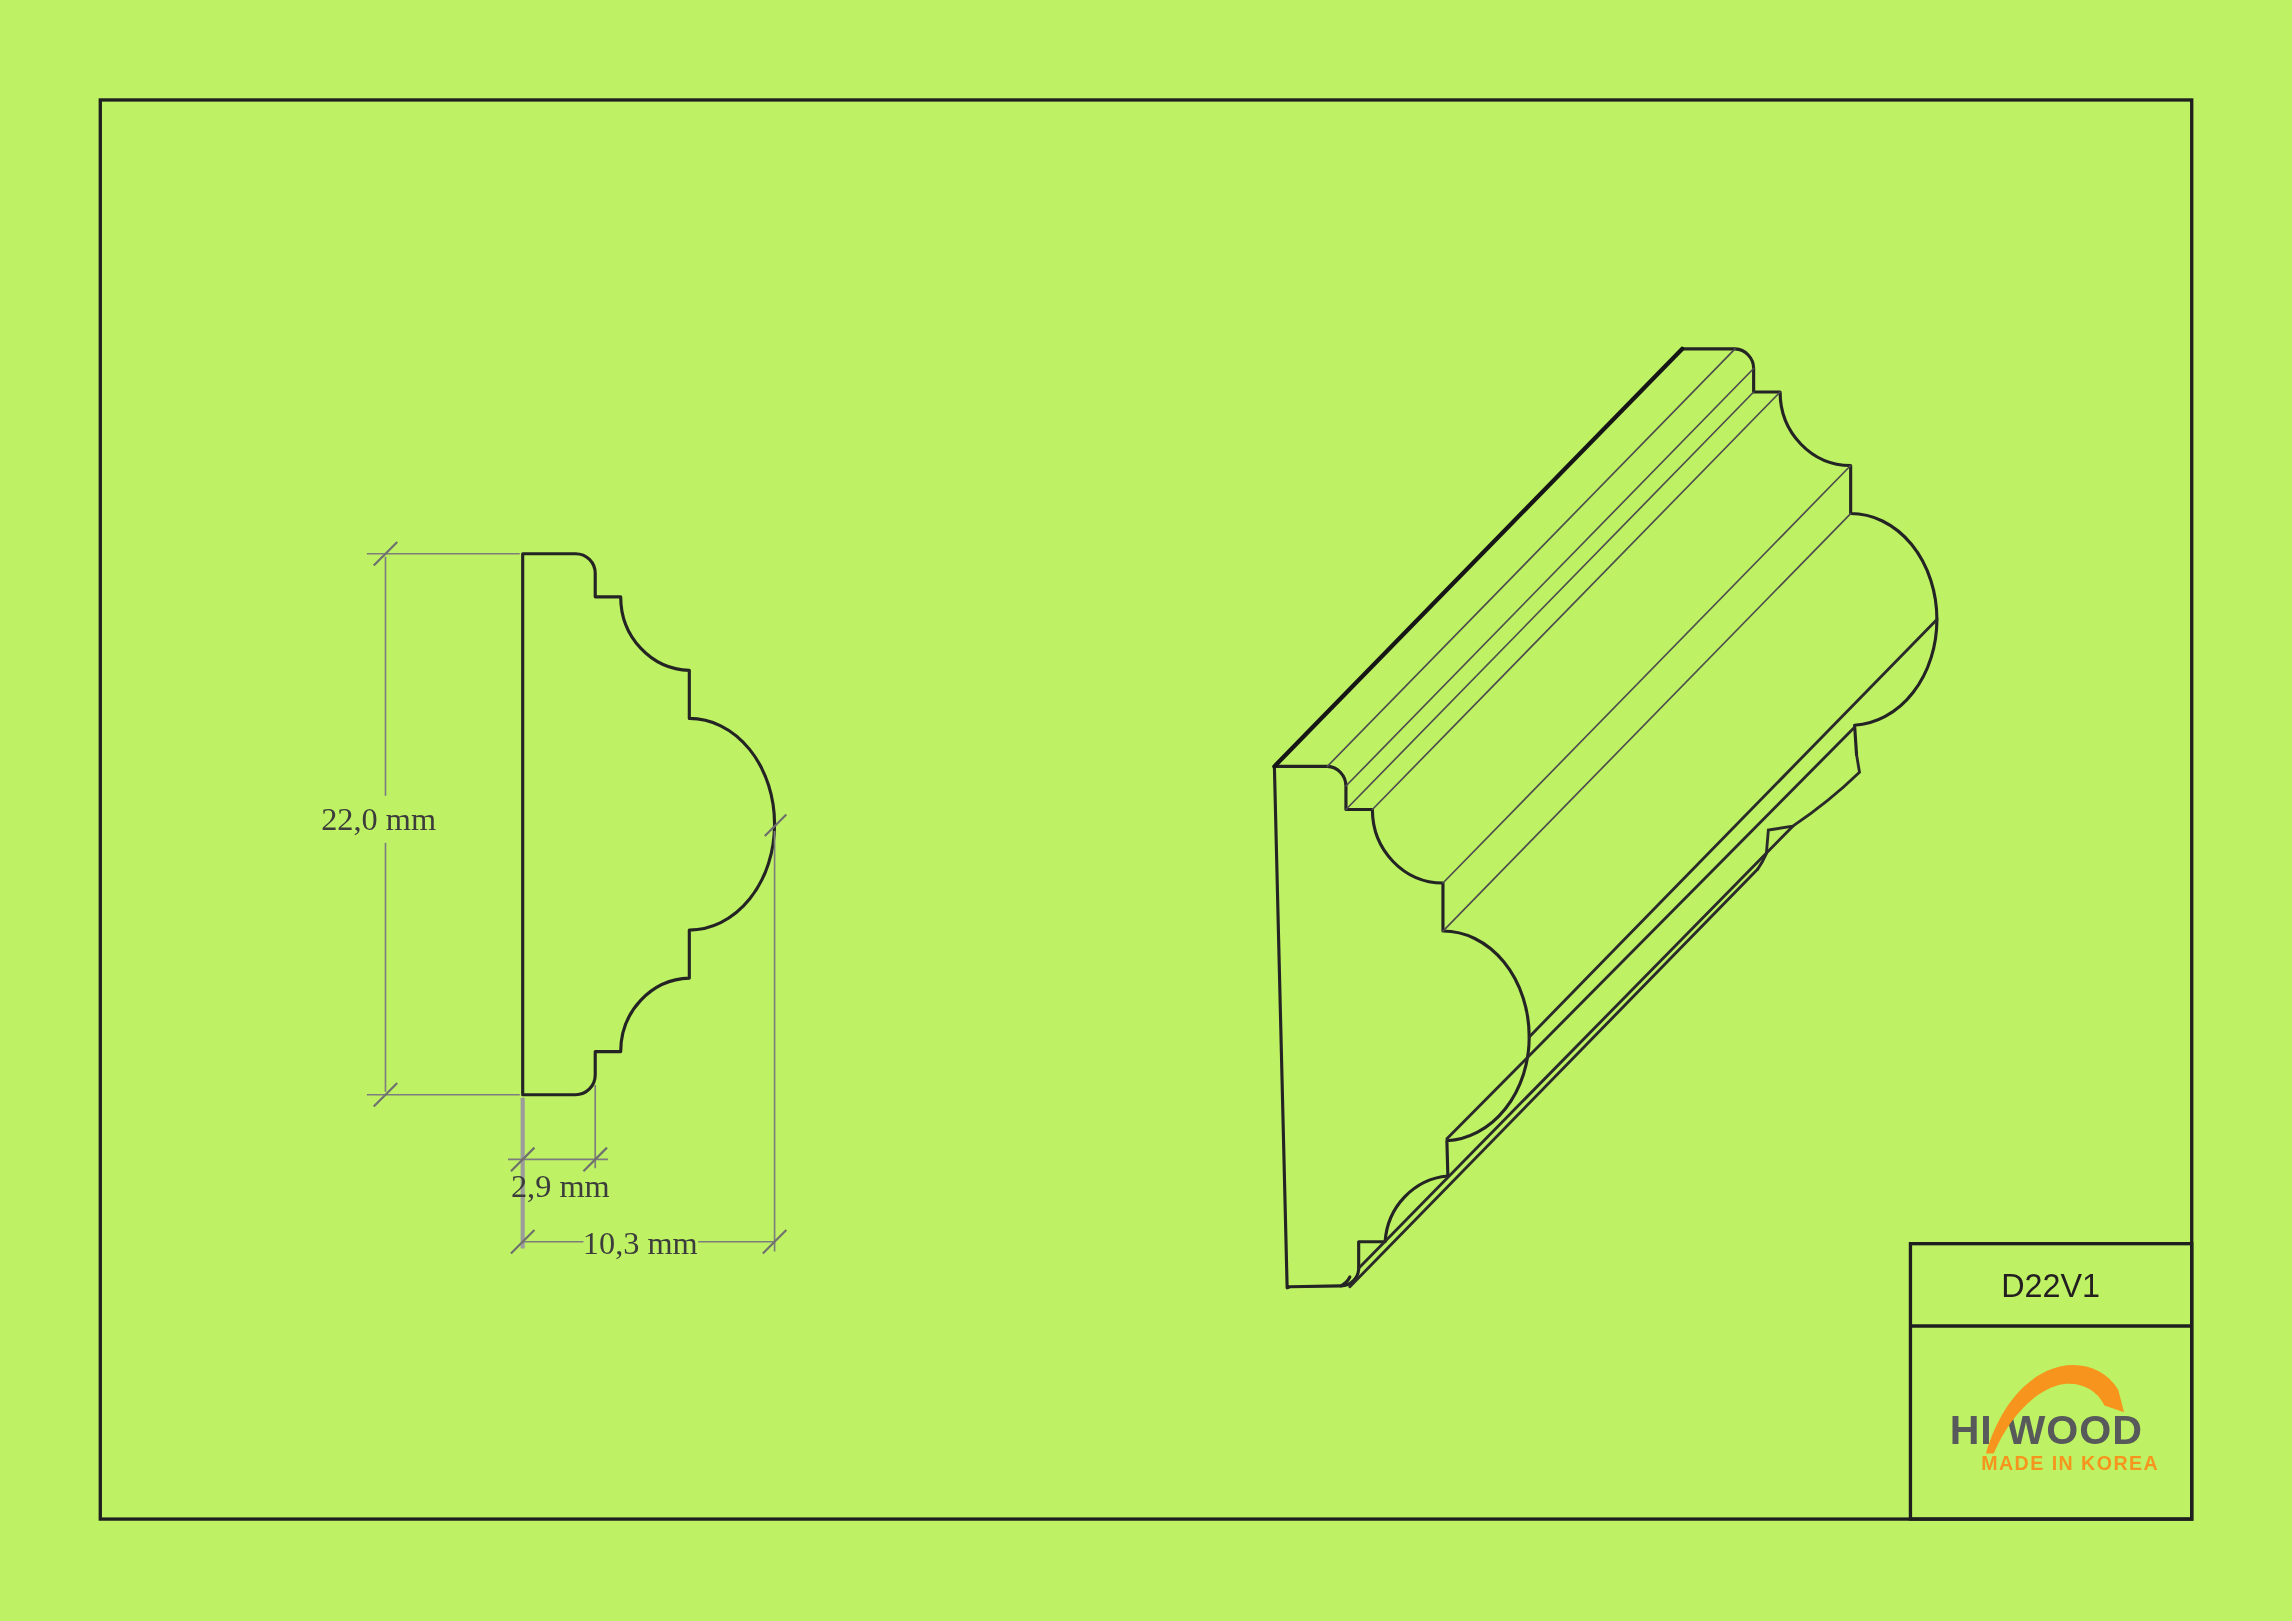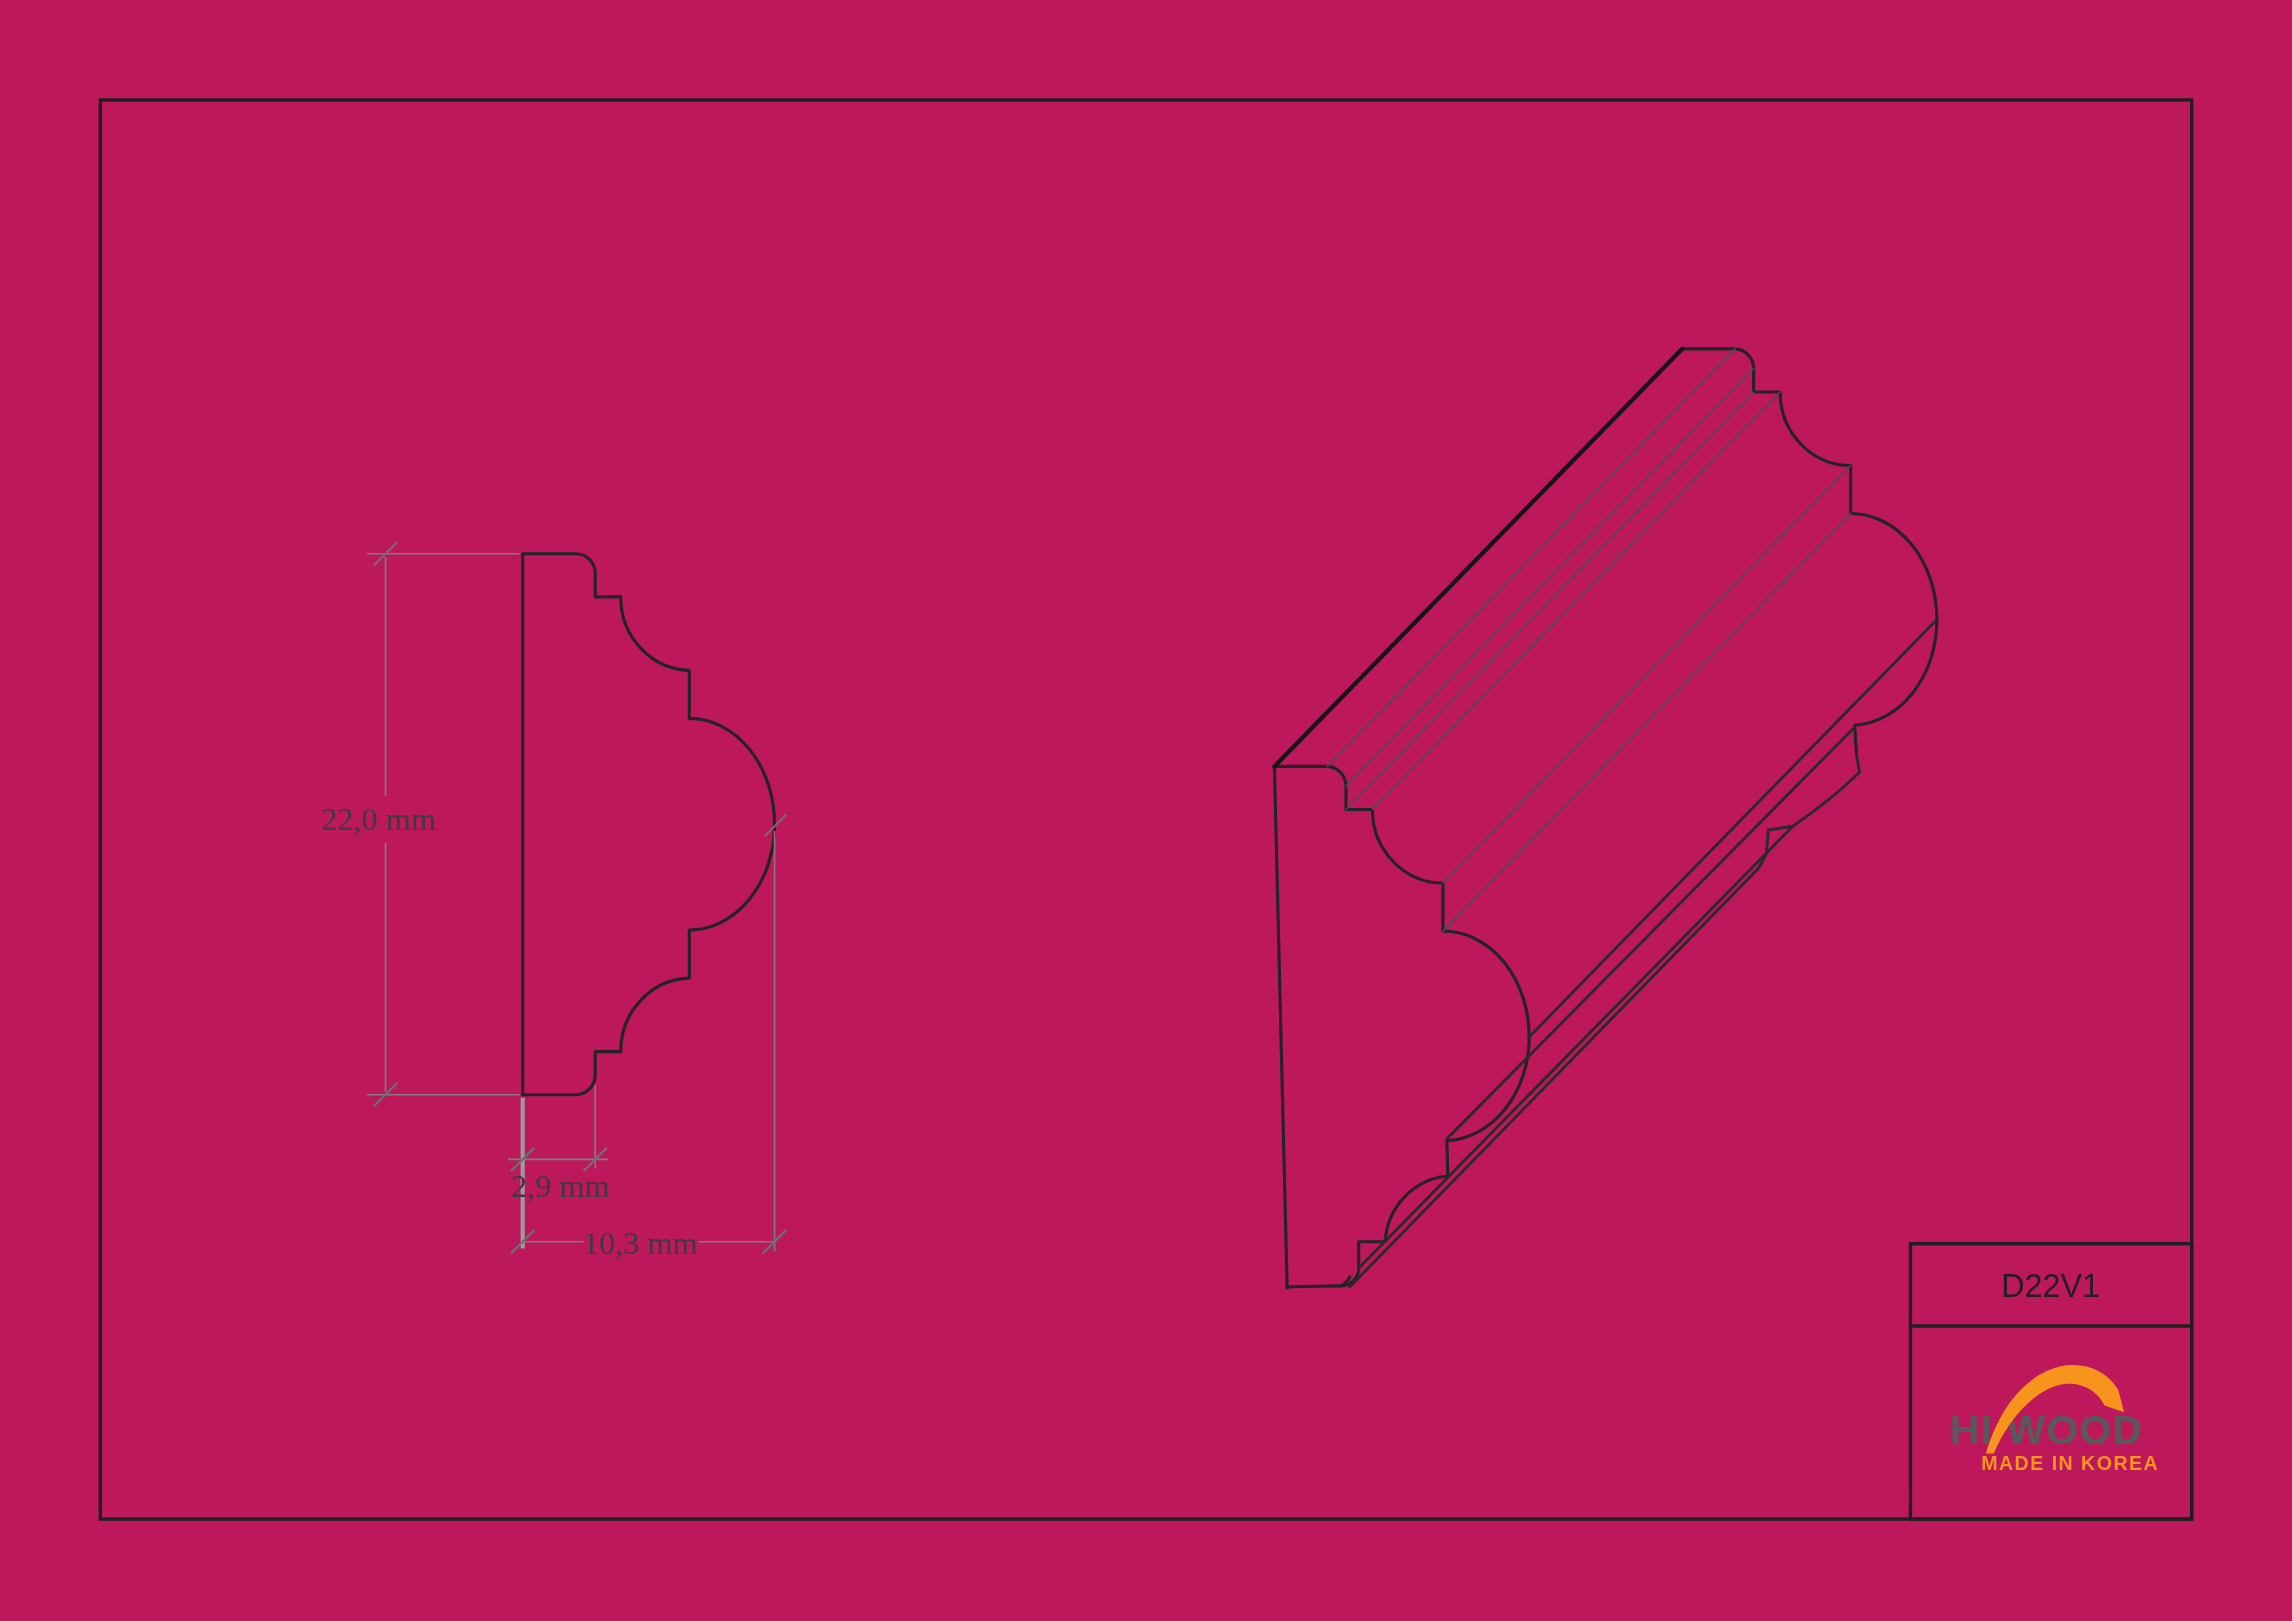--- a/index.html
+++ b/index.html
@@ -1,19 +1,19 @@
 <!DOCTYPE html>
 <html><head>
 <meta charset="utf-8">
 <style>
   html,body{margin:0;padding:0;background:#ffffff;}
   .sheet{
     position:relative;
     width:2293px;height:1621px;
-    background:#be185d;
+    background:#bef264;
     font-family:"Liberation Sans",sans-serif;
     overflow:hidden;
   }
   svg{position:absolute;left:0;top:0;}
   .outline{stroke:#242424;stroke-width:3.2;fill:none;stroke-linejoin:round;stroke-linecap:round;}
   .outline-thin{stroke:#4d4d4d;stroke-width:1.7;fill:none;stroke-linecap:round;}
   .edge-thick{stroke:#161616;stroke-width:4.4;fill:none;stroke-linecap:round;}
   .edge-dark{stroke:#2a2a2a;stroke-width:2.9;fill:none;stroke-linecap:round;}
   .dim{stroke:#7d7d7d;stroke-width:1.7;fill:none;}
   .dim-thick{stroke:#9c9c9c;stroke-width:4.2;fill:none;}

